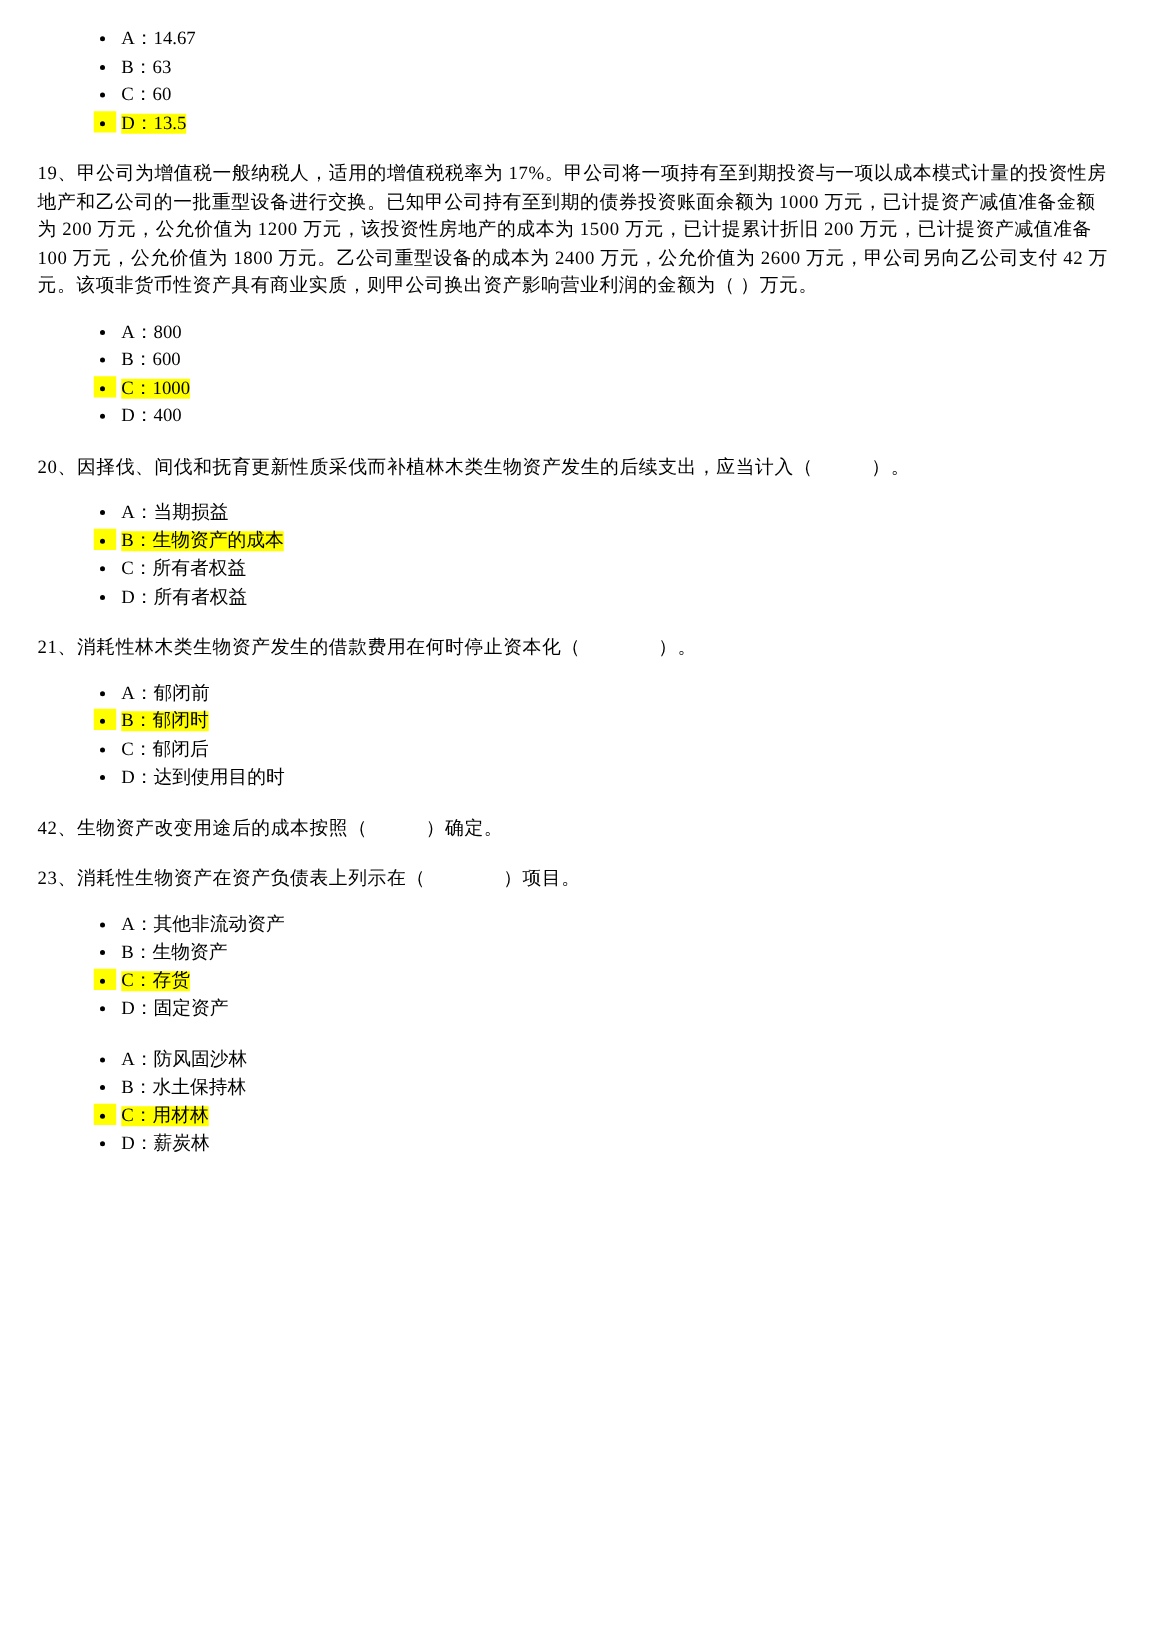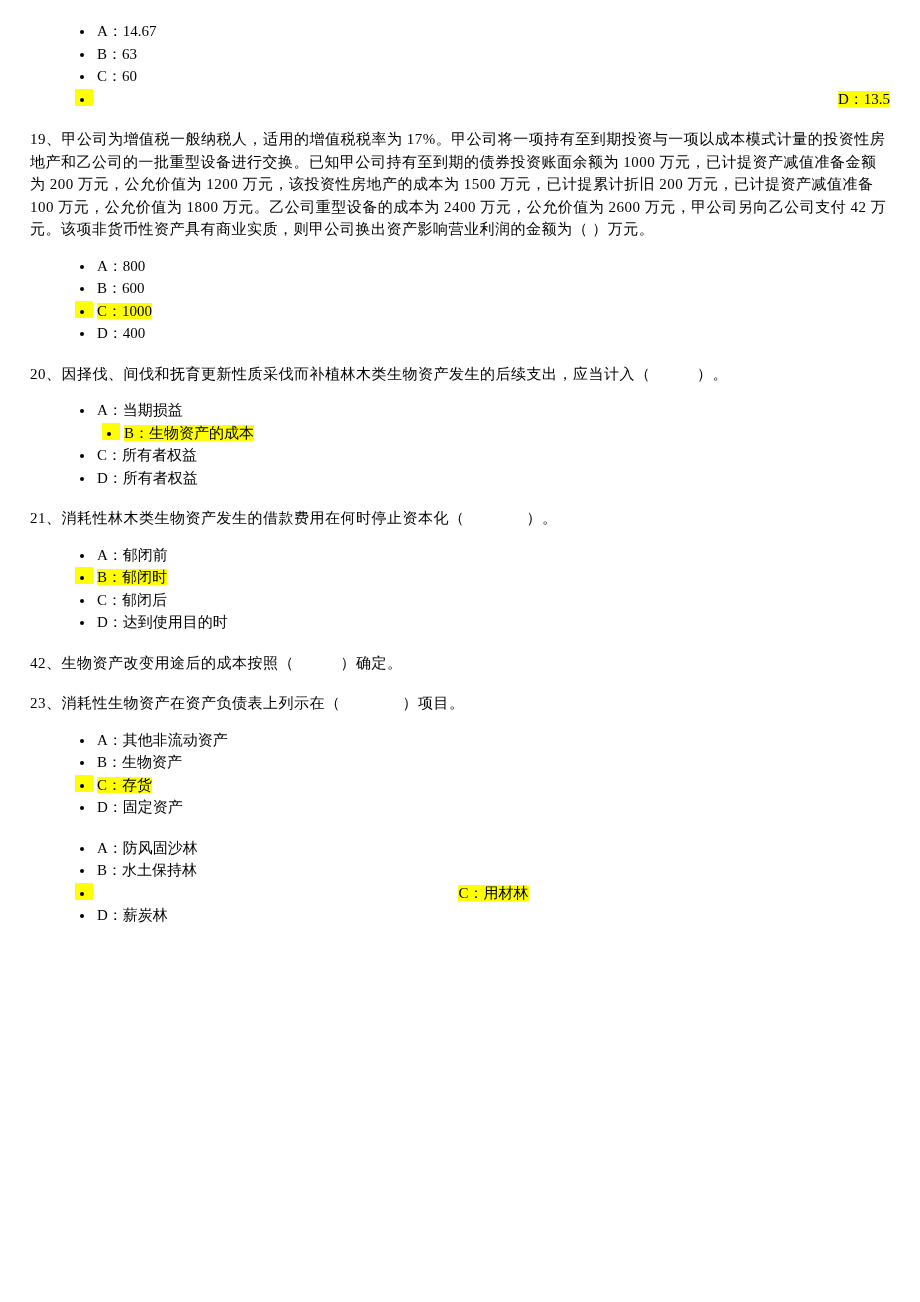--- a/index.html
+++ b/index.html
@@ -38,37 +38,37 @@
   </style>
 </head>
 <body>
 
 <div id="content">
     <div class="question">
       <ul>
         <li><span>A：14.67</span></li>
         <li><span>B：63</span></li>
         <li><span>C：60</span></li>
-        <li style="position: relative; text-align: right;"><span style="position: absolute; left: -20px; top: 1px; width: 18px; height: 17px; background: rgb(255, 255, 0); z-index: -1;"></span><span class="highlight">D：13.5</span></li>
+        <li style="position: relative;"><span style="position: absolute; left: -20px; top: 1px; width: 18px; height: 17px; background: rgb(255, 255, 0); z-index: -1;"></span><span class="highlight">D：13.5</span></li>
       </ul>
     </div>
     <div class="question">
       <p class="question-text">19、甲公司为增值税一般纳税人，适用的增值税税率为 17%。甲公司将一项持有至到期投资与一项以成本模式计量的投资性房地产和乙公司的一批重型设备进行交换。已知甲公司持有至到期的债券投资账面余额为 1000 万元，已计提资产减值准备金额为 200 万元，公允价值为 1200 万元，该投资性房地产的成本为 1500 万元，已计提累计折旧 200 万元，已计提资产减值准备 100 万元，公允价值为 1800 万元。乙公司重型设备的成本为 2400 万元，公允价值为 2600 万元，甲公司另向乙公司支付 42 万元。该项非货币性资产具有商业实质，则甲公司换出资产影响营业利润的金额为（ ）万元。</p>
       <ul>
         <li><span>A：800</span></li>
         <li><span>B：600</span></li>
         <li style="position: relative;"><span style="position: absolute; left: -20px; top: 1px; width: 18px; height: 17px; background: rgb(255, 255, 0); z-index: -1;"></span><span class="highlight">C：1000</span></li>
         <li><span>D：400</span></li>
       </ul>
     </div>
     <div class="question">
       <p class="question-text">20、因择伐、间伐和抚育更新性质采伐而补植林木类生物资产发生的后续支出，应当计入（　　　）。</p>
       <ul>
         <li><span>A：当期损益</span></li>
-        <li style="position: relative; margin-left: 27px;"><span style="position: absolute; left: -20px; top: 1px; width: 18px; height: 17px; background: rgb(255, 255, 0); z-index: -1;"></span><span class="highlight">B：生物资产的成本</span></li>
+        <li style="position: relative;"><span style="position: absolute; left: -20px; top: 1px; width: 18px; height: 17px; background: rgb(255, 255, 0); z-index: -1;"></span><span class="highlight">B：生物资产的成本</span></li>
         <li><span>C：所有者权益</span></li>
         <li><span>D：所有者权益</span></li>
       </ul>
     </div>
     <div class="question">
       <p class="question-text">21、消耗性林木类生物资产发生的借款费用在何时停止资本化（　　　　）。</p>
       <ul>
         <li><span>A：郁闭前</span></li>
         <li style="position: relative;"><span style="position: absolute; left: -20px; top: 1px; width: 18px; height: 17px; background: rgb(255, 255, 0); z-index: -1;"></span><span class="highlight">B：郁闭时</span></li>
         <li><span>C：郁闭后</span></li>
@@ -84,17 +84,17 @@
         <li><span>A：其他非流动资产</span></li>
         <li><span>B：生物资产</span></li>
         <li style="position: relative;"><span style="position: absolute; left: -20px; top: 1px; width: 18px; height: 17px; background: rgb(255, 255, 0); z-index: -1;"></span><span class="highlight">C：存货</span></li>
         <li><span>D：固定资产</span></li>
       </ul>
     </div>
     <div class="question">
       <ul>
         <li><span>A：防风固沙林</span></li>
         <li><span>B：水土保持林</span></li>
-        <li style="position: relative; text-align: center;"><span style="position: absolute; left: -20px; top: 1px; width: 18px; height: 17px; background: rgb(255, 255, 0); z-index: -1;"></span><span class="highlight">C：用材林</span></li>
+        <li style="position: relative;"><span style="position: absolute; left: -20px; top: 1px; width: 18px; height: 17px; background: rgb(255, 255, 0); z-index: -1;"></span><span class="highlight">C：用材林</span></li>
         <li><span>D：薪炭林</span></li>
       </ul>
     </div>
   </div>
 
 </body></html>

